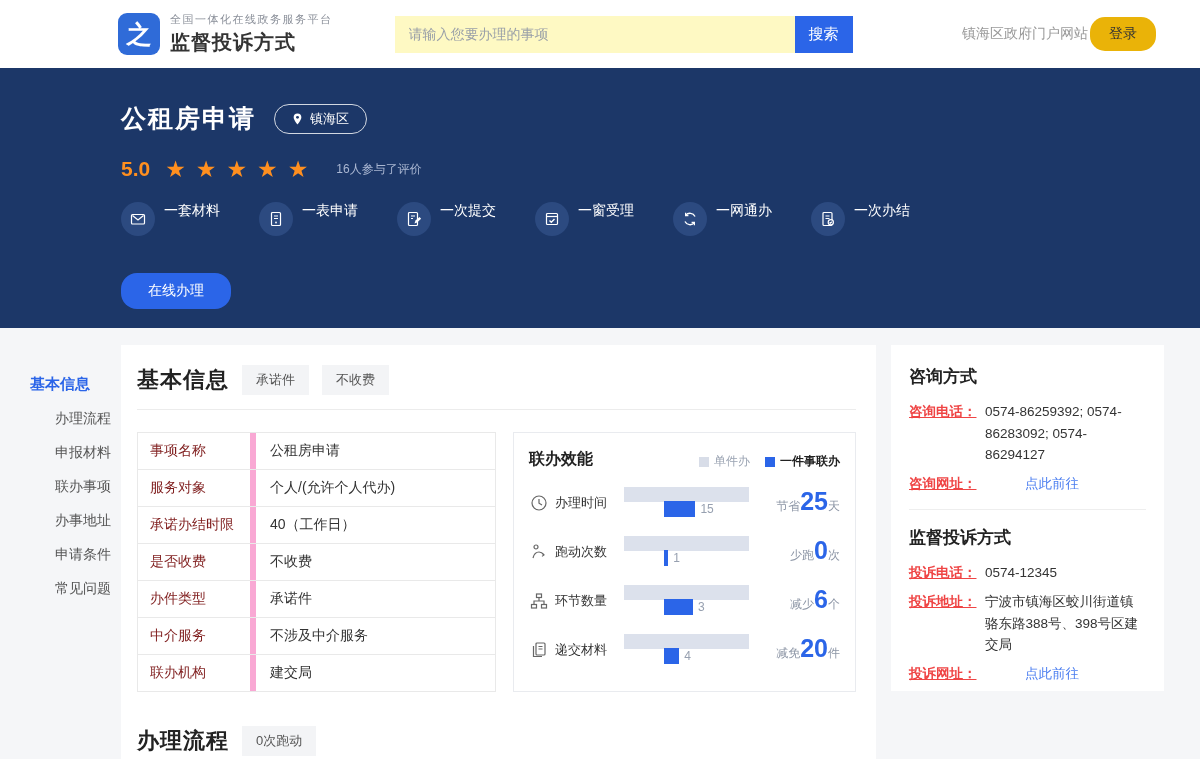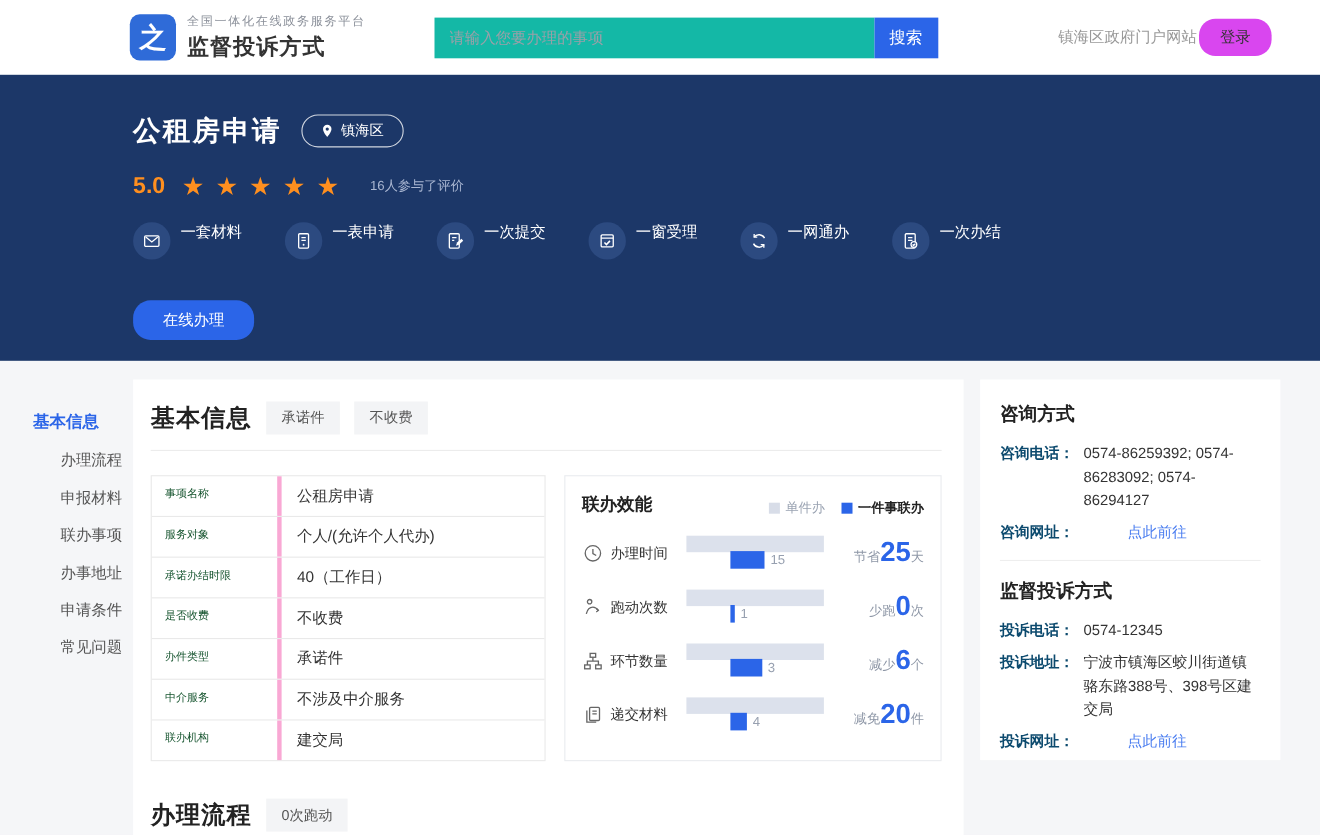--- a/index.html
+++ b/index.html
@@ -9,28 +9,28 @@
   
   .header { height:68px; background:#fff; display:flex; align-items:center;
     padding:0 44px 0 118px; }
   .logo-group { display:flex; align-items:center; gap:10px; }
   .logo-mark { width:42px; height:42px; background:#2f6bd8; border-radius:9px;
     color:#fff; display:flex; align-items:center; justify-content:center;
     font-size:25px; font-weight:bold; }
   .logo-tagline { font-size:11px; color:#8a8f99; letter-spacing:1.5px; }
   .logo-sitename { font-size:20px; color:#333; font-weight:bold; margin-top:2px; letter-spacing:1px; }
   .search-group { display:flex; margin-left:62px; }
-  .search-input { width:400px; height:37px; background:#14b8a6; border:none;
+  .search-input { width:400px; height:37px; background:#fef9c3; border:none;
     padding:0 14px; font-size:14px; color:#333; outline:none; }
   .search-input::placeholder { color:#9aa0a8; }
   .search-btn { width:58px; height:37px; background:#2b65e8; color:#fff;
     border:none; font-size:15px; cursor:pointer; }
   .header-right { margin-left:auto; display:flex; align-items:center; gap:2px; }
   .portal-link { color:#999; font-size:14px; cursor:pointer; }
-  .login-btn { background:#d946ef; border:none; border-radius:15px;
+  .login-btn { background:#eab308; border:none; border-radius:15px;
     padding:8px 19px; font-size:14px; color:#333; cursor:pointer; }
 
   
   .hero { height:260px; background:#1c3768; padding-left:121px; }
   .hero-title-row { display:flex; align-items:center; gap:18px; padding-top:34px; }
   .hero-title { color:#fff; font-size:25px; font-weight:bold; letter-spacing:2px; }
   .district-badge { display:flex; align-items:center; gap:7px;
     border:1px solid rgba(255,255,255,.8); border-radius:15px;
     padding:5px 17px; color:#fff; font-size:13px; }
   .rating-row { display:flex; align-items:center; margin-top:22px; }
@@ -55,22 +55,22 @@
   .main-card { width:755px; background:#fff; padding:20px 20px 40px 16px; min-height:414px; }
   .section-head { display:flex; align-items:center; gap:13px; }
   .section-title { font-size:22px; font-weight:bold; color:#222; letter-spacing:1px; }
   .tag-badge { background:#f3f4f6; color:#555; font-size:13px; padding:6px 14px; }
   .section-divider { border-bottom:1px solid #ececec; margin-top:14px; }
 
   .info-flex { display:flex; gap:17px; margin-top:22px; }
   .info-table { flex:1; border:1px solid #e9e9e9; }
   .info-row { display:flex; border-bottom:1px solid #e9e9e9; }
   .info-row:last-child { border-bottom:none; }
-  .info-label { width:118px; padding:9px 12px; font-size:10px; color:#14532d;
-    border-right:4px solid #f9a8d4; flex-shrink:0; }
+  .info-label { width:118px; padding:9px 12px; font-size:14px; color:#7f1d1d;
+    border-right:6px solid #f9a8d4; flex-shrink:0; }
   .info-value { flex:1; padding:9px 14px; font-size:14px; color:#333; }
 
   
   .eff-card { width:343px; border:1px solid #e9ebef; padding:16px 15px; flex-shrink:0; }
   .eff-head { display:flex; align-items:flex-end; justify-content:space-between; }
   .eff-title { font-size:16px; font-weight:bold; color:#222; }
   .eff-legend { display:flex; align-items:center; gap:15px; }
   .legend-item { display:flex; align-items:center; gap:5px; font-size:12px; color:#9aa3b2; }
   .legend-item.strong { color:#222; font-weight:bold; }
   .legend-sq { width:10px; height:10px; }
@@ -85,21 +85,21 @@
   .bar-num { font-size:12px; color:#97a0b0; margin-left:5px; }
   .saving { margin-left:auto; display:flex; align-items:baseline; white-space:nowrap; }
   .saving-prefix,.saving-unit { font-size:12px; color:#8d96a6; }
   .saving-value { font-size:25px; font-weight:bold; color:#2b65e8; line-height:.9; }
   .process-section { margin-top:34px; }
 
   
   .aside-card { width:273px; background:#fff; margin-left:15px; padding:20px 18px 0; flex-shrink:0; }
   .aside-title { font-size:17px; font-weight:bold; color:#222; margin-bottom:13px; }
   .aside-row { display:flex; font-size:13.5px; line-height:1.6; margin-bottom:7px; }
-  .aside-label { width:76px; flex-shrink:0; font-weight:bold; color:#0c4a6e; }
+  .aside-label { width:76px; flex-shrink:0; font-weight:bold; color:#ef4444;text-decoration:underline; }
   .aside-value { color:#333; }
   .aside-link { color:#4a7df0; cursor:pointer;margin-left:40px; }
   .aside-divider { border-top:1px solid #eee; margin:15px 0 16px; }
 </style>
 </head>
 <body>
 
 <div class="header">
   <div class="logo-group">
     <div class="logo-mark">之</div>

